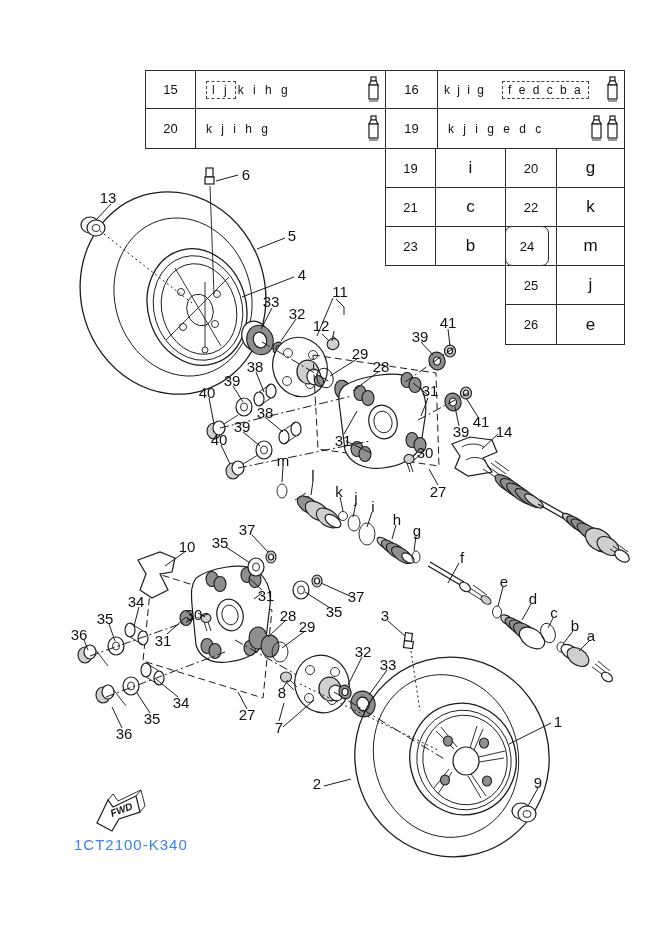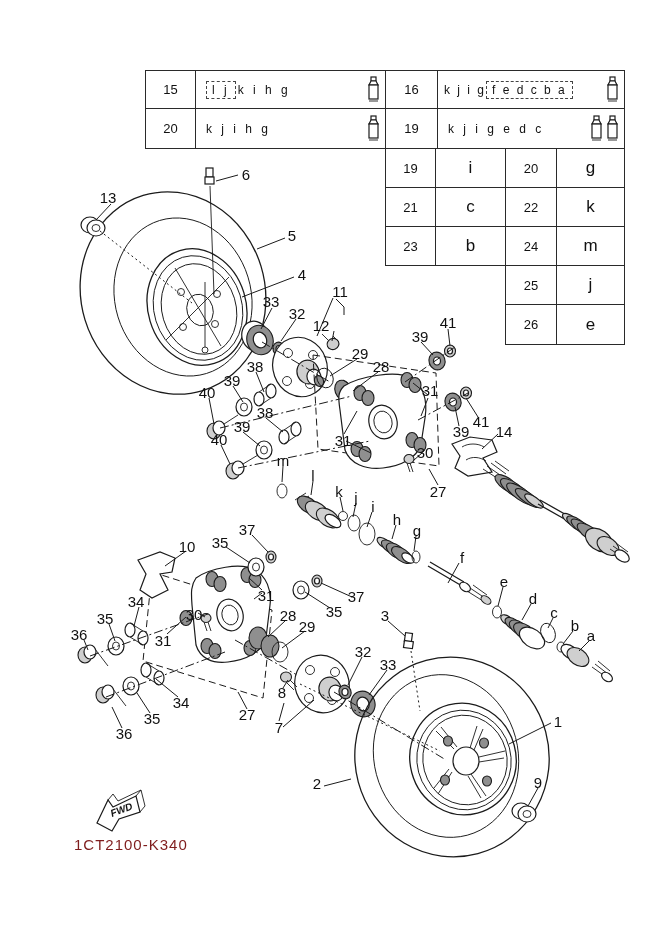--- a/index.html
+++ b/index.html
@@ -15,21 +15,21 @@
   svg .dd{fill:none;stroke:#1b1b1b;stroke-width:1;stroke-dasharray:9 3 2 3;}
   .cell{position:absolute;border:1px solid #2a2a2a;box-sizing:border-box;
         display:flex;align-items:center;background:#fff;}
   .cell.ref{justify-content:center;font-size:13px;text-align:center;}
   .cell.let{font-size:12px;letter-spacing:3px;padding-left:10px;}
   .boxed{display:inline-block;border:1.5px dashed #444;padding:1px 5px;margin-right:2px;}
   .tube{margin-left:auto;margin-right:5px;flex:0 0 auto;display:flex;gap:3px;}
   .tube svg{display:block;}
   .callout{position:absolute;transform:translate(-50%,-50%);font-size:15px;
            color:#101010;white-space:nowrap;}
-  .code{position:absolute;left:74px;top:836px;font-size:15px;letter-spacing:1px;color:#7f1d1d;}
+  .code{position:absolute;left:74px;top:836px;font-size:15px;letter-spacing:1px;color:#3b82f6;}
 </style>
 </head>
 <body>
 
 <div class="stage">
 
   <svg width="661" height="935" viewBox="0 0 661 935" style="position:absolute;left:0;top:0;">
 
     <g>
       <ellipse class="ln" cx="173" cy="293" rx="92" ry="102" transform="rotate(-17 173 293)"></ellipse>
@@ -401,21 +401,21 @@
             <rect class="wh" x="4" y="1" width="5" height="4"></rect>
             <path class="wh" d="M4 5 L9 5 L11 9 L2 9 Z"></path>
             <rect class="wh" x="2" y="9" width="9" height="14"></rect>
             <line class="th" x1="2" y1="25" x2="11" y2="25"></line>
           </svg>
         </span>
     </div>
     <div class="cell ref" style="left:385px;top:70px;width:53px;height:39px;">16</div>
     <div class="cell let" style="left:437px;top:70px;width:188px;height:39px;letter-spacing:2px;padding-left:6px;">
       <span>k j i g</span>
-      <span class="boxed" style="margin-left:0;">f e d c b a</span>
+      <span class="boxed" style="margin-left:16px;">f e d c b a</span>
       <span class="tube">
           <svg width="13" height="27" viewBox="0 0 13 27">
             <rect class="wh" x="4" y="1" width="5" height="4"></rect>
             <path class="wh" d="M4 5 L9 5 L11 9 L2 9 Z"></path>
             <rect class="wh" x="2" y="9" width="9" height="14"></rect>
             <line class="th" x1="2" y1="25" x2="11" y2="25"></line>
           </svg>
         </span>
     </div>
     <div class="cell ref" style="left:145px;top:108px;width:51px;height:41px;">20</div>
@@ -454,21 +454,21 @@
     <div class="cell ref" style="left:505px;top:148px;width:52px;height:40px;">20</div>
     <div class="cell ref" style="left:556px;top:148px;width:69px;height:40px;font-size:17px;">g</div>
 
     <div class="cell ref" style="left:385px;top:187px;width:51px;height:40px;">21</div>
     <div class="cell ref" style="left:435px;top:187px;width:71px;height:40px;font-size:17px;">c</div>
     <div class="cell ref" style="left:505px;top:187px;width:52px;height:40px;">22</div>
     <div class="cell ref" style="left:556px;top:187px;width:69px;height:40px;font-size:17px;">k</div>
 
     <div class="cell ref" style="left:385px;top:226px;width:51px;height:40px;">23</div>
     <div class="cell ref" style="left:435px;top:226px;width:71px;height:40px;font-size:17px;">b</div>
-    <div class="cell ref" style="left:505px;top:226px;width:52px;height:40px;">24</div>
+    <div class="cell ref" style="left:505px;top:226px;width:44px;height:40px;border-radius:7px;">24</div>
     <div class="cell ref" style="left:556px;top:226px;width:69px;height:40px;font-size:17px;">m</div>
 
     <div class="cell ref" style="left:505px;top:265px;width:52px;height:40px;">25</div>
     <div class="cell ref" style="left:556px;top:265px;width:69px;height:40px;font-size:17px;">j</div>
     <div class="cell ref" style="left:505px;top:304px;width:52px;height:41px;">26</div>
     <div class="cell ref" style="left:556px;top:304px;width:69px;height:41px;font-size:17px;">e</div>
   </div>
 
   <div id="callout-layer" style="position:absolute;left:0;top:0;width:100%;height:100%;">
       <span class="callout" style="left: 246px; top: 174px;">6</span>

